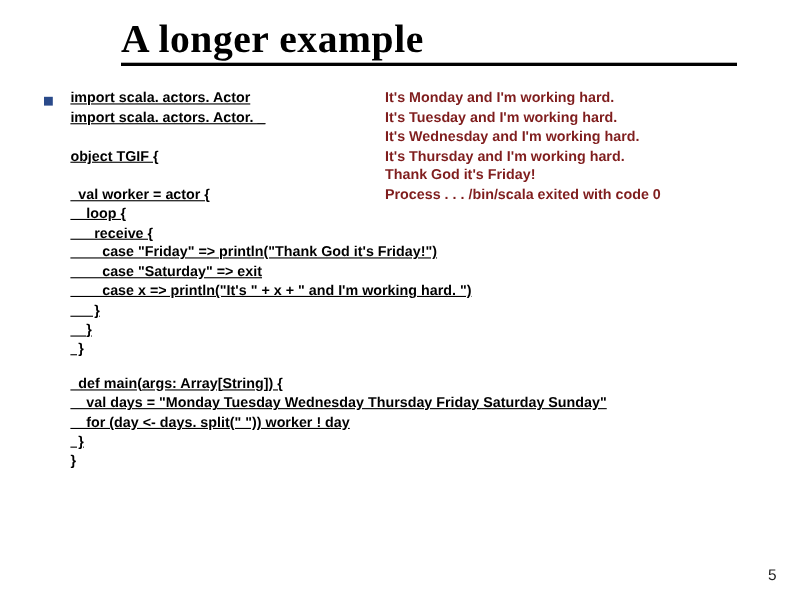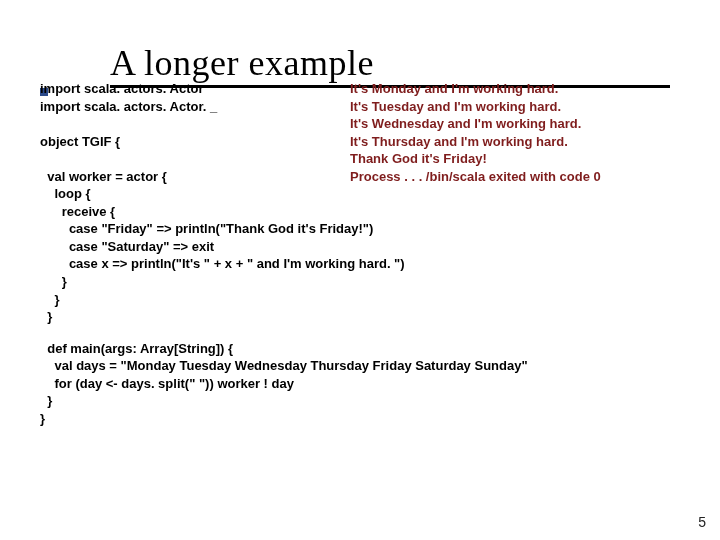--- a/index.html
+++ b/index.html
@@ -18,23 +18,22 @@
     height: 540px;
     box-sizing: border-box;
   }
   .title-wrap {
     position: absolute;
     left: 110px;
     top: 14px;
   }
   .title {
     font-size: 36px;
-    font-weight: 400;
+    font-weight: 700;
     letter-spacing: 0.5px;
-    margin-top: 28px;
   }
   .title-underline {
     position: absolute;
     left: 0;
     bottom: -4px;
     width: 560px;
     height: 3px;
     background: #000;
   }
   .content {
@@ -50,20 +49,22 @@
   .bullet {
     position: absolute;
     left: 40px;
     top: 88px;
     width: 8px;
     height: 8px;
     background: #2a4a8a;
   }
   .code-block {
     white-space: pre;
+    margin-left: 24px;
+    text-decoration: underline;
   }
   .output-block {
     position: absolute;
     left: 310px;
     top: 0;
     white-space: pre;
     color: #7f1d1d;
     font-family: Verdana, Geneva, sans-serif;
     font-size: 13px;
     font-weight: bold;

